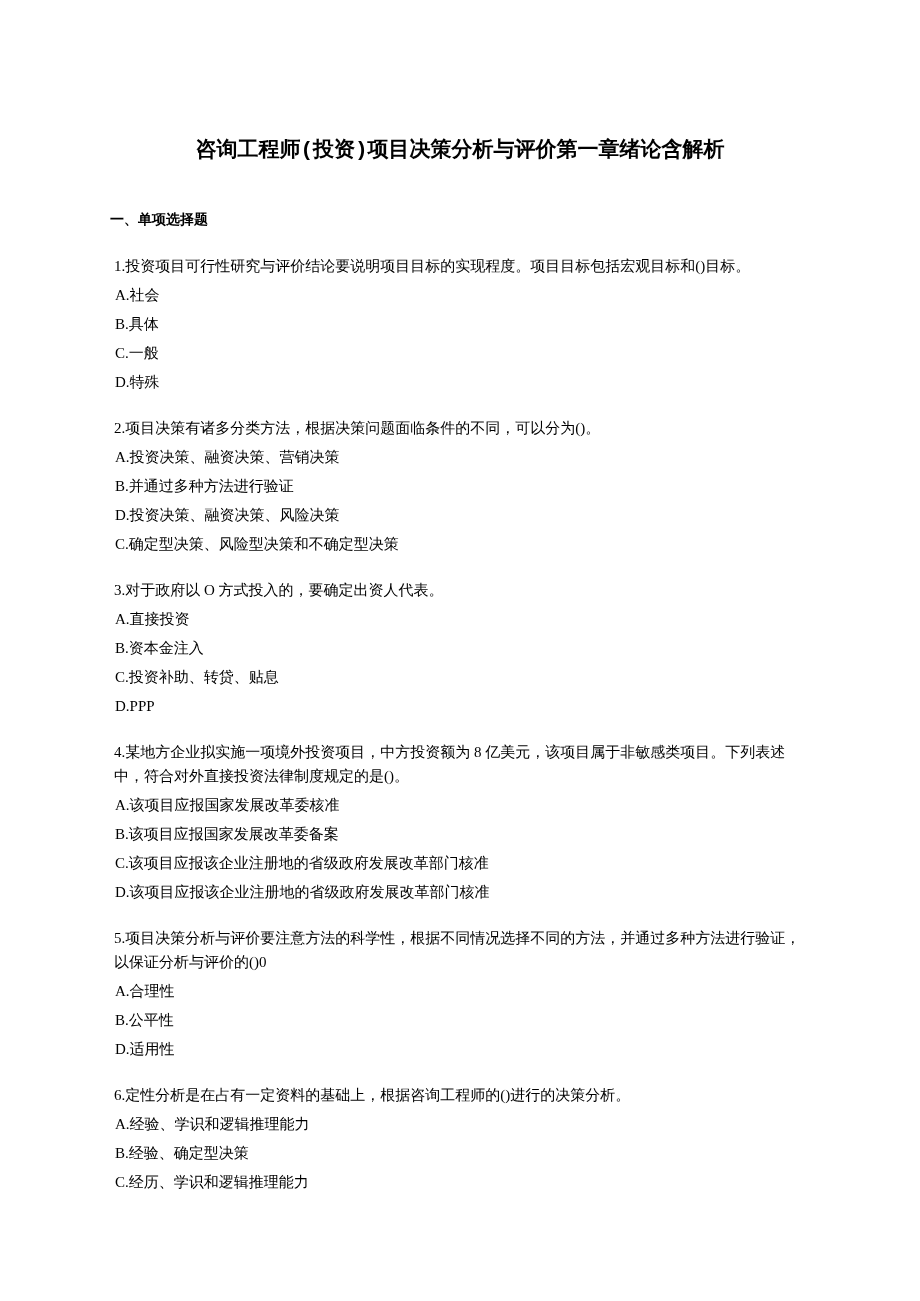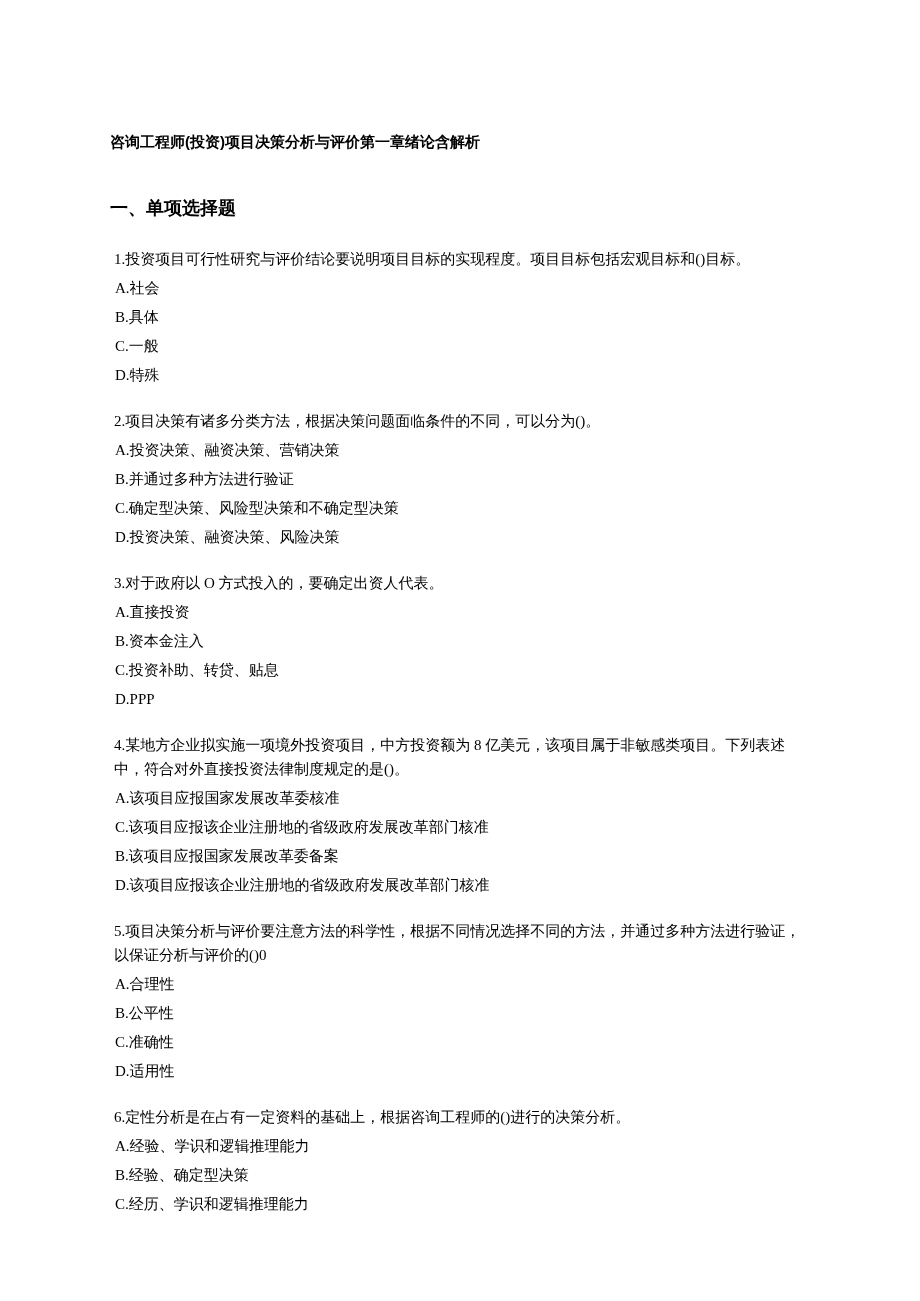--- a/index.html
+++ b/index.html
@@ -9,28 +9,28 @@
       padding: 0;
       width: 920px;
       color: #000;
       font-size: 15px;
       line-height: 1.6;
     }
     .page {
       padding: 120px 110px 60px 110px;
     }
     .title {
-      text-align: left;
-      font-size: 15px;
+      text-align: center;
+      font-size: 21px;
       font-weight: bold;
       margin-bottom: 40px;
-      font-family: Liberation Sans, sans-serif;
+      font-family: Liberation Mono, monospace;
     }
     .section-heading {
-      font-size: 18px;
+      font-size: 14px;
       font-weight: bold;
       margin-bottom: 24px;
       font-family: "SimHei", "黑体", sans-serif;
     }
     .question {
       margin-bottom: 22px;
     }
     .q-text {
       margin: 4px;
     }
@@ -51,45 +51,44 @@
     <p class="opt">A.社会</p>
     <p class="opt">B.具体</p>
     <p class="opt">C.一般</p>
     <p class="opt">D.特殊</p>
   </div>
 
   <div class="question">
     <p class="q-text">2.项目决策有诸多分类方法，根据决策问题面临条件的不同，可以分为()。</p>
     <p class="opt">A.投资决策、融资决策、营销决策</p>
     <p class="opt">B.并通过多种方法进行验证</p>
+    <p class="opt">D.投资决策、融资决策、风险决策</p>
     <p class="opt">C.确定型决策、风险型决策和不确定型决策</p>
-    <p class="opt">D.投资决策、融资决策、风险决策</p>
   </div>
 
   <div class="question">
     <p class="q-text">3.对于政府以 O 方式投入的，要确定出资人代表。</p>
     <p class="opt">A.直接投资</p>
     <p class="opt">B.资本金注入</p>
     <p class="opt">C.投资补助、转贷、贴息</p>
     <p class="opt">D.PPP</p>
   </div>
 
   <div class="question">
     <p class="q-text">4.某地方企业拟实施一项境外投资项目，中方投资额为 8 亿美元，该项目属于非敏感类项目。下列表述中，符合对外直接投资法律制度规定的是()。</p>
     <p class="opt">A.该项目应报国家发展改革委核准</p>
+    <p class="opt">B.该项目应报国家发展改革委备案</p>
     <p class="opt">C.该项目应报该企业注册地的省级政府发展改革部门核准</p>
-    <p class="opt">B.该项目应报国家发展改革委备案</p>
     <p class="opt">D.该项目应报该企业注册地的省级政府发展改革部门核准</p>
   </div>
 
   <div class="question">
     <p class="q-text">5.项目决策分析与评价要注意方法的科学性，根据不同情况选择不同的方法，并通过多种方法进行验证，以保证分析与评价的()0</p>
     <p class="opt">A.合理性</p>
     <p class="opt">B.公平性</p>
-    <p class="opt">C.准确性</p>
     <p class="opt">D.适用性</p>
   </div>
 
   <div class="question">
     <p class="q-text">6.定性分析是在占有一定资料的基础上，根据咨询工程师的()进行的决策分析。</p>
     <p class="opt">A.经验、学识和逻辑推理能力</p>
     <p class="opt">B.经验、确定型决策</p>
     <p class="opt">C.经历、学识和逻辑推理能力</p>
   </div>
 

